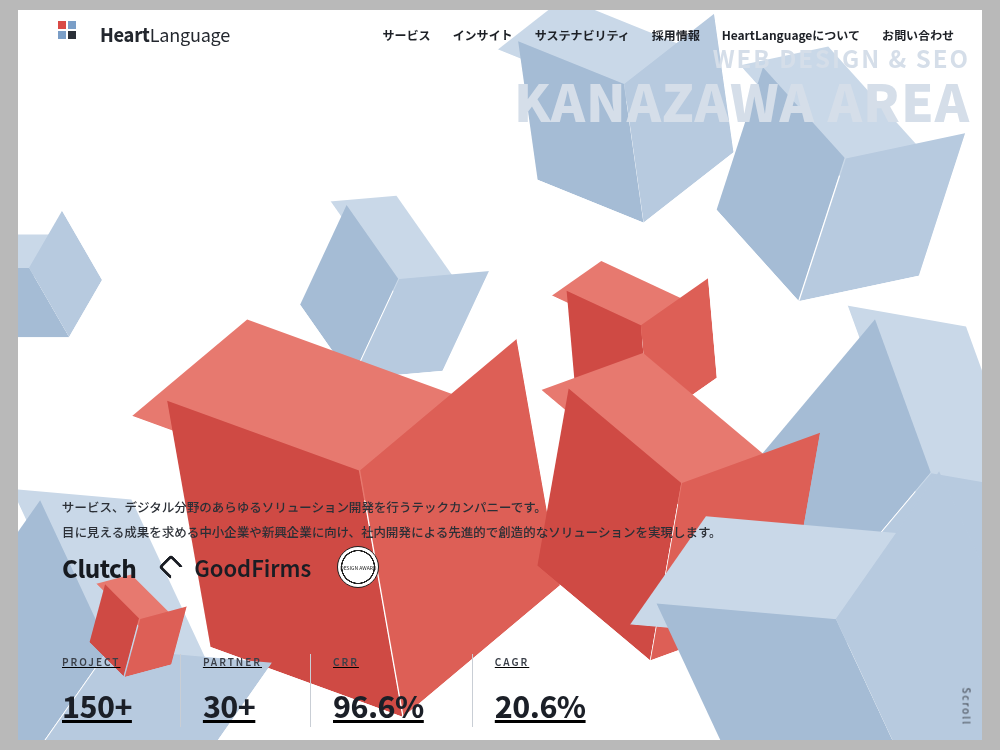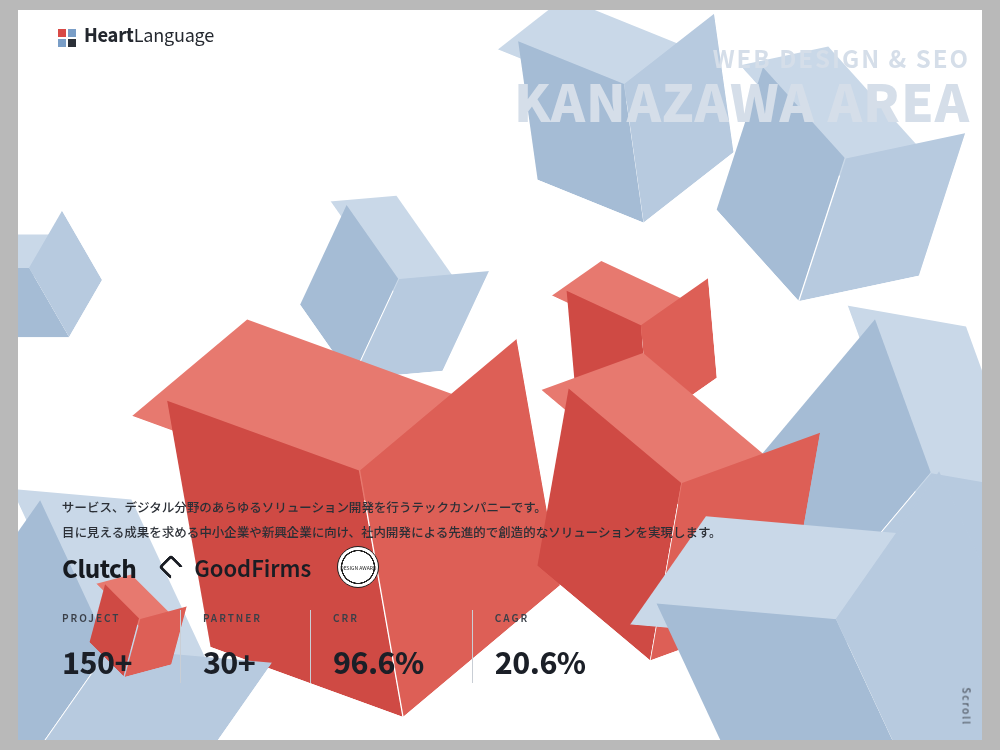--- a/index.html
+++ b/index.html
@@ -21,21 +21,21 @@
   
   .header {
     position: absolute;
     top: 0; left: 0; right: 0;
     height: 48px;
     display: flex;
     align-items: center;
     padding: 0 28px 0 40px;
     z-index: 10;
   }
-  .logo { display: flex; align-items: flex-end; gap: 8px; }
+  .logo { display: flex; align-items: flex-start; gap: 24px; }
   .logo-mark {
     width: 18px; height: 18px;
     display: grid; grid-template-columns: 1fr 1fr; grid-template-rows: 1fr 1fr;
     gap: 2px;
   }
   .logo-mark span { display: block; }
   .logo-mark .r { background: #d94a46; }
   .logo-mark .b { background: #7a9ec7; }
   .logo-mark .d { background: #2b3038; }
   .logo-text { font-size: 18px; color: #23272e; letter-spacing: -0.2px; }
@@ -125,23 +125,24 @@
     width: 42px; height: 42px; border-radius: 50%;
     background: radial-gradient(circle,#fff 55%,#222 56%,#222 60%,#fff 61%);
     border: 1px solid #222;
     display: flex; align-items: center; justify-content: center;
     font-size: 5px; color:#222; text-align:center;
   }
 
   
   .stats {
     position: absolute;
-    left: 44px; top: 600px;
+    left: 44px; top: 644px;
     display: flex;
     z-index: 5;
+    text-decoration: underline;
   }
   .stat {
     padding-right: 48px;
     border-left: 1px solid #c9ced5;
     padding-left: 22px;
   }
   .stat:first-child { border-left: none; padding-left: 0; }
   .stat-label {
     font-size: 10px; letter-spacing: 2px; color: #3a3f48;
     font-weight: 600; margin-bottom: 14px;
@@ -170,20 +171,28 @@
       <span class="logo-mark">
         <span class="r"></span>
           <span class="b"></span>
           <span class="b"></span>
           <span class="d"></span>
       </span>
       <span class="logo-text">
         <span class="bold">Heart</span><span class="thin">Language</span>
       </span>
     </div>
+    <nav class="nav">
+      <a>サービス</a>
+      <a>インサイト</a>
+      <a>サステナビリティ</a>
+      <a>採用情報</a>
+      <a>HeartLanguageについて</a>
+      <a>お問い合わせ</a>
+    </nav>
   </header>
 
   <div class="hero-text">
     <div class="hero-sub">WEB DESIGN &amp; SEO</div>
     <div class="hero-main">KANAZAWA AREA</div>
   </div>
 
   <div class="cubes">
     <div class="cube blue" style="--s:140px; left:520px; top:40px; transform:rotate(-8deg);">
       <div class="face top"></div>

